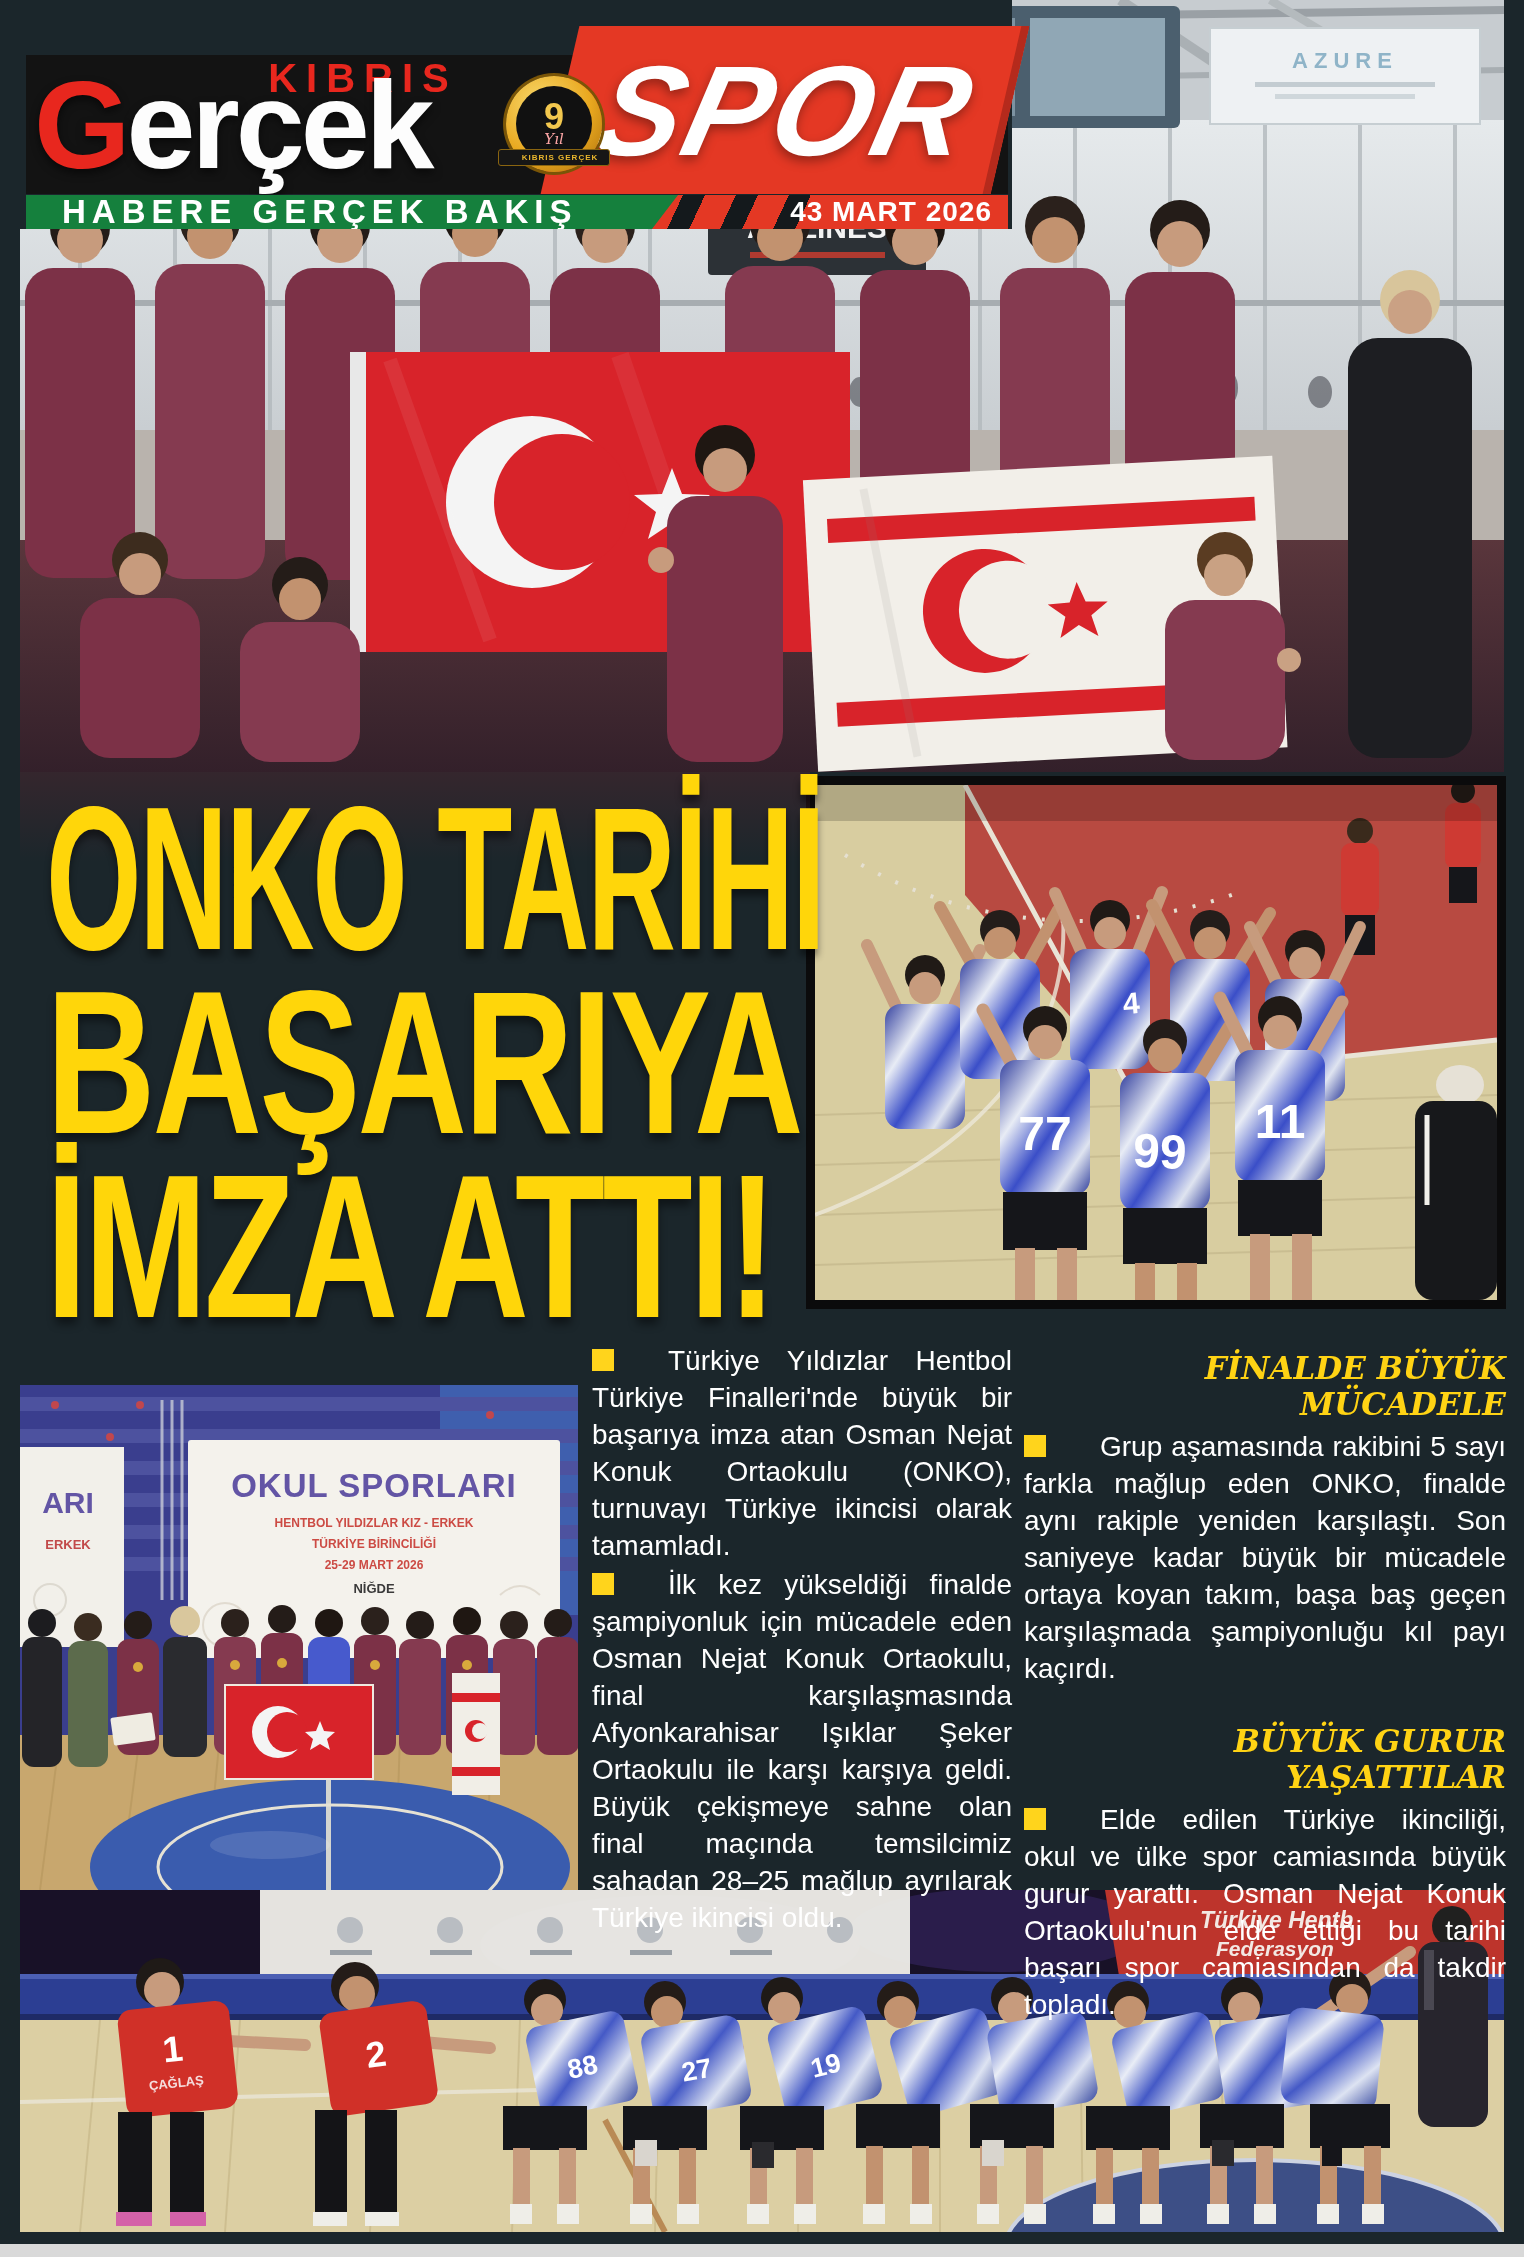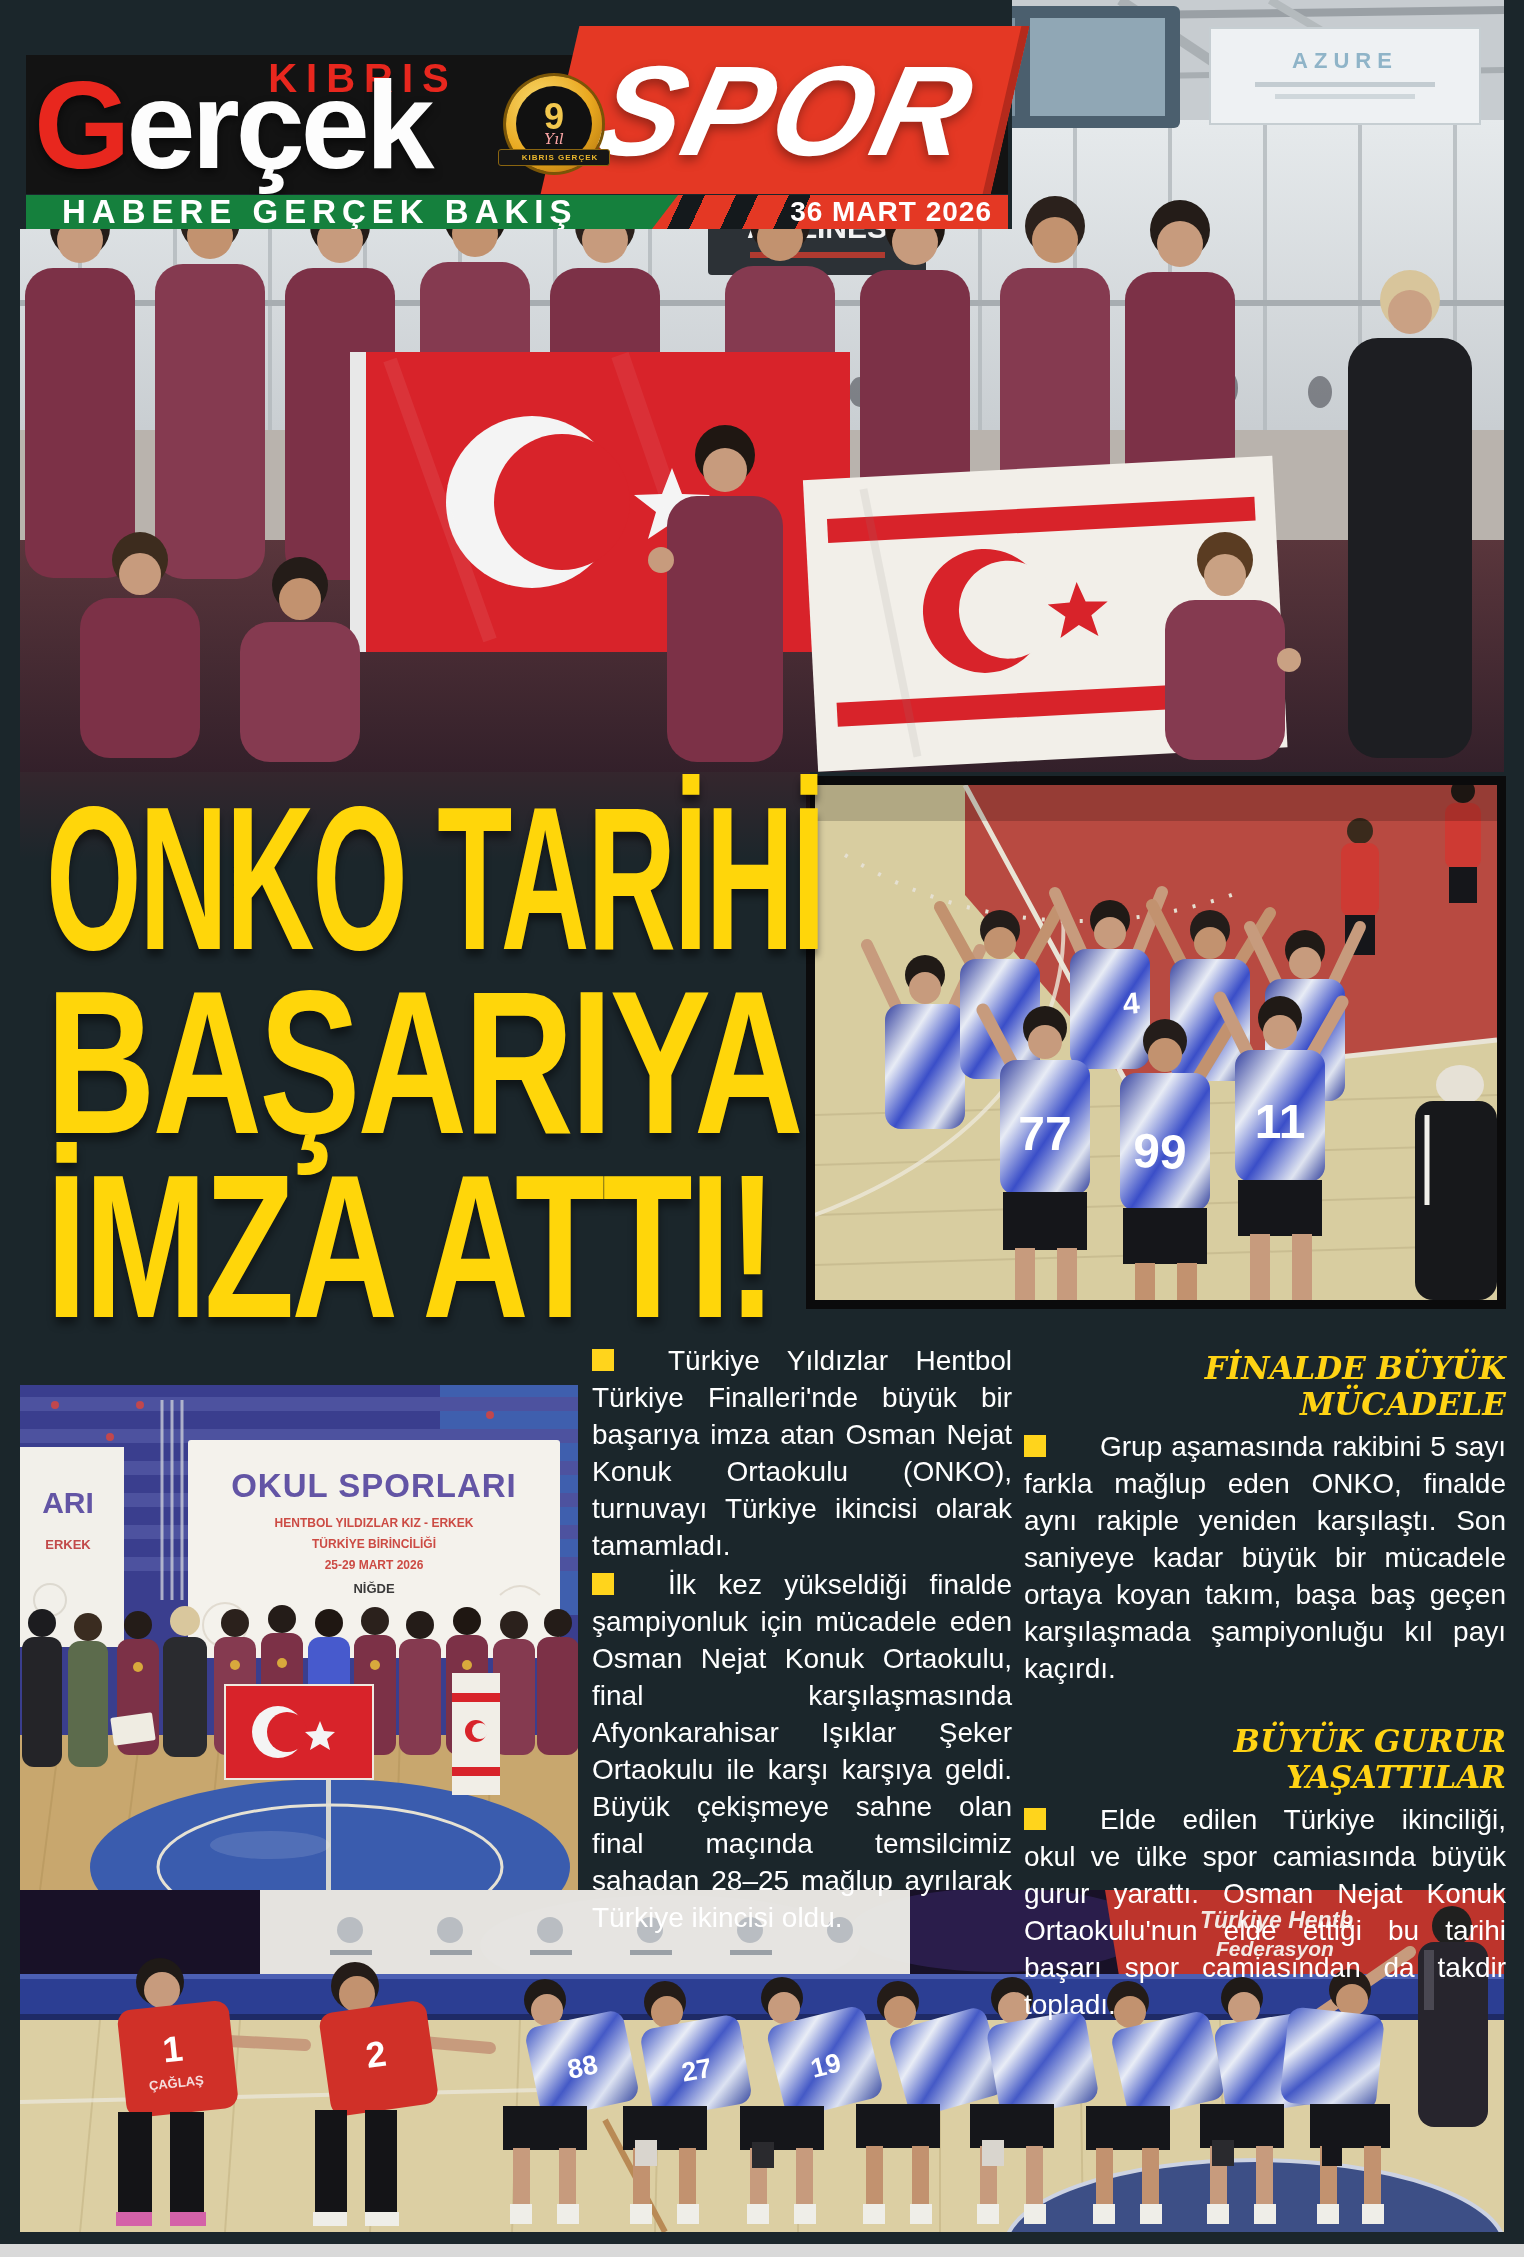--- a/index.html
+++ b/index.html
@@ -266,21 +266,21 @@
       <div class="n9">9</div>
       <div class="yil">Yıl</div>
     </div>
     <div class="ribbon">KIBRIS GERÇEK</div>
   </div>
   <div class="abs strip-tagline">
     <span>HABERE GERÇEK BAKIŞ</span>
   </div>
   <div class="abs strip-date">
     <div class="hash"></div>
-    <div class="date">36 MART 2026</div>
+    <div class="date">43 MART 2026</div>
   </div>
 
   <div class="abs headline">
     <div class="hl-line hl1">ONKO TARİHİ</div>
     <div class="hl-line hl2">BAŞARIYA</div>
     <div class="hl-line hl3">İMZA ATTI!</div>
   </div>
 
   <div class="abs photo photo-celebration">
     <svg width="682" height="515" viewBox="0 0 682 515">

